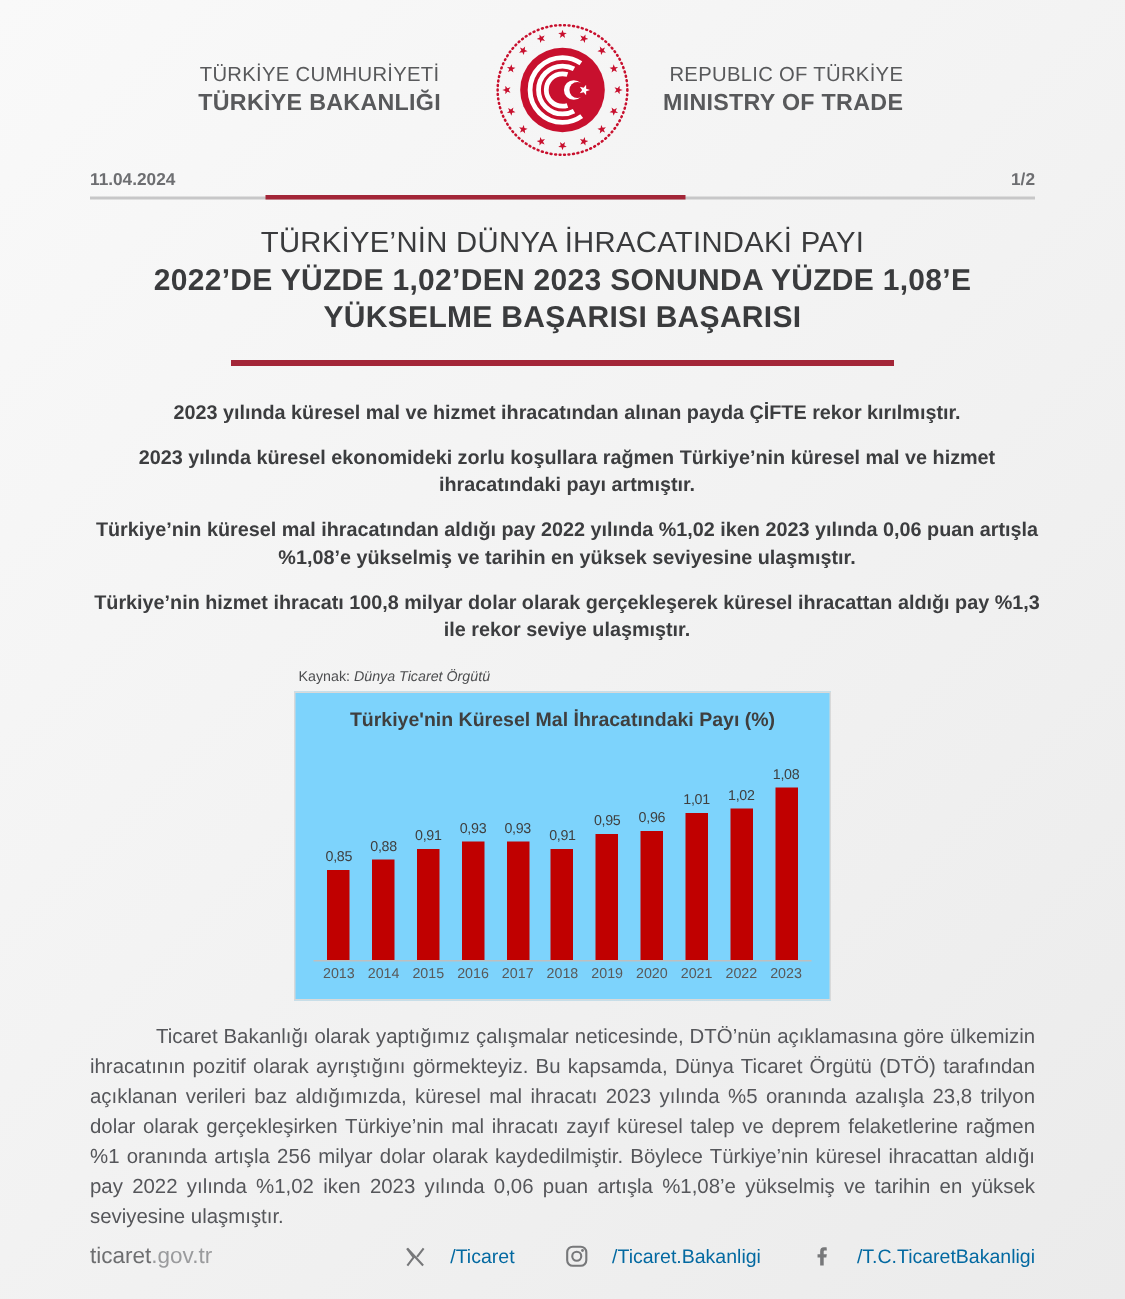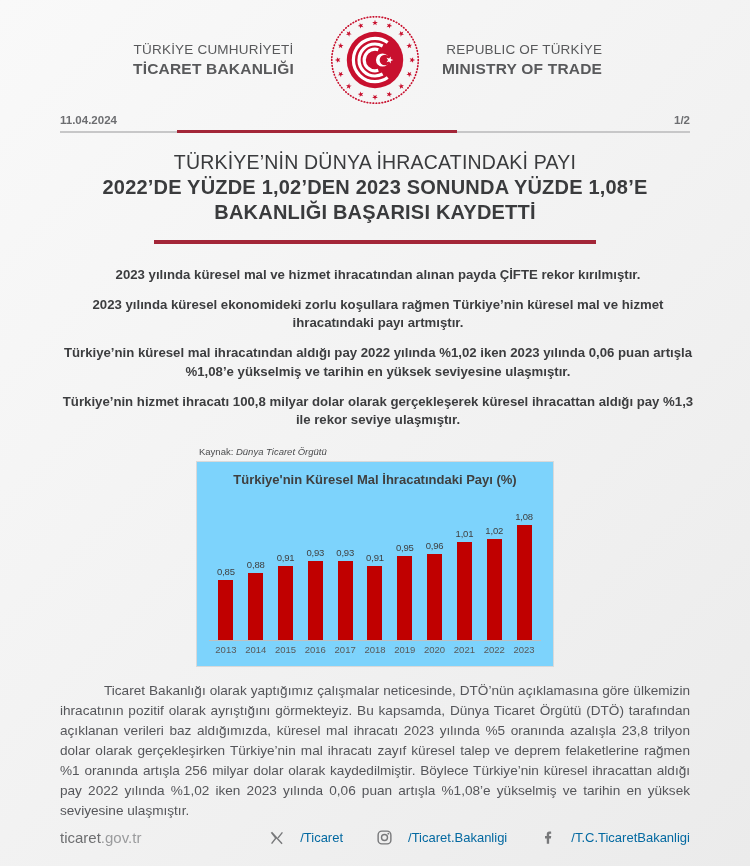--- a/index.html
+++ b/index.html
@@ -68,21 +68,21 @@
   .social-item svg { display:block; }
 </style>
 </head>
 <body>
 
 <div class="page">
 
   <div class="header">
     <div class="org-block org-left">
       <div class="org-line1">TÜRKİYE CUMHURİYETİ</div>
-      <div class="org-line2">TİCARET BAKANLIĞI</div>
+      <div class="org-line2">TÜRKİYE BAKANLIĞI</div>
     </div>
 
     <div class="emblem">
       <svg width="94" height="94" viewBox="-50 -50 100 100">
         <defs>
           <path id="star5" d="M0,-3.2 L0.75,-1.04 L3.04,-0.99 L1.22,0.4 L1.88,2.59 L0,1.28 L-1.88,2.59 L-1.22,0.4 L-3.04,-0.99 L-0.75,-1.04 Z"></path>
         </defs>
 
         <circle cx="0" cy="0" r="46" fill="none" stroke="#c8102e" stroke-width="1.8" stroke-dasharray="0.6 2.6" stroke-linecap="round"></circle>
 
@@ -127,21 +127,21 @@
   </div>
 
   <div class="rule-wrap">
     <div class="rule-gray"></div>
     <div class="rule-red" style="background: rgb(163, 38, 56);"></div>
   </div>
 
   <div class="title-block">
     <div class="title-line1">TÜRKİYE’NİN DÜNYA İHRACATINDAKİ PAYI</div>
     <div class="title-line2">2022’DE YÜZDE 1,02’DEN 2023 SONUNDA YÜZDE 1,08’E</div>
-    <div class="title-line3">BAKANLIĞI BAŞARISI KAYDETTİ</div>
+    <div class="title-line3">YÜKSELME BAŞARISI BAŞARISI</div>
   </div>
   <div class="title-underline" style="background: rgb(163, 38, 56);"></div>
 
   <div class="statements">
     <div class="statement">2023 yılında küresel mal ve hizmet ihracatından alınan payda ÇİFTE rekor kırılmıştır.</div>
     <div class="statement">2023 yılında küresel ekonomideki zorlu koşullara rağmen Türkiye’nin küresel mal ve hizmet ihracatındaki payı artmıştır.</div>
     <div class="statement">Türkiye’nin küresel mal ihracatından aldığı pay 2022 yılında %1,02 iken 2023 yılında 0,06 puan artışla %1,08’e yükselmiş ve tarihin en yüksek seviyesine ulaşmıştır.</div>
     <div class="statement">Türkiye’nin hizmet ihracatı 100,8 milyar dolar olarak gerçekleşerek küresel ihracattan aldığı pay %1,3 ile rekor seviye ulaşmıştır.</div>
   </div>
 

